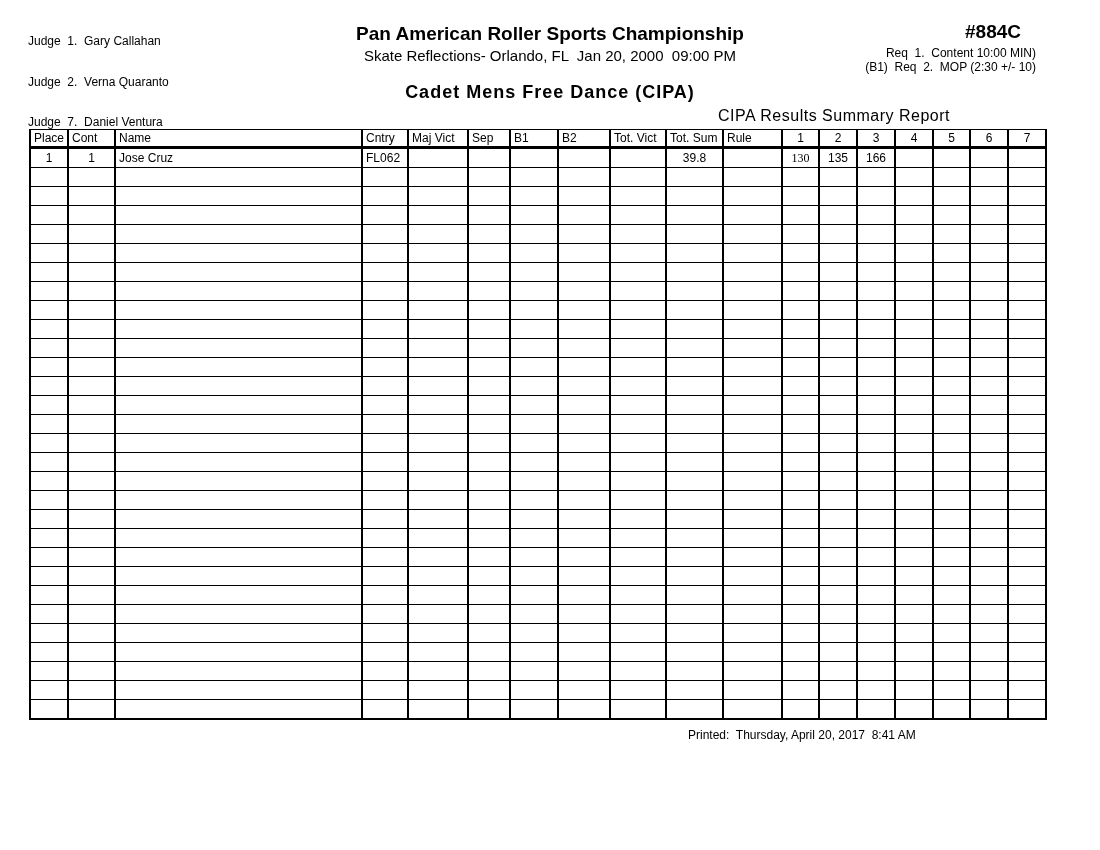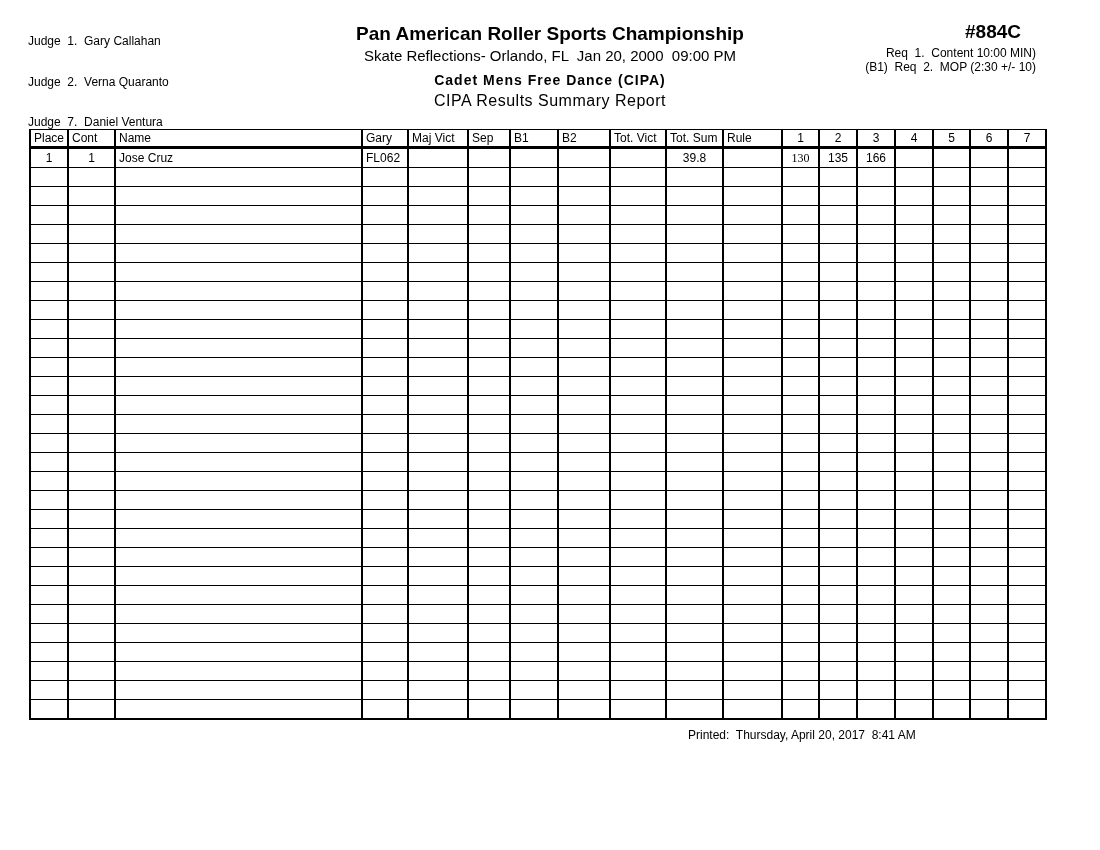--- a/index.html
+++ b/index.html
@@ -40,31 +40,32 @@
     font-size: 19px;
     font-weight: bold;
     white-space: pre;
   }
   .title-sub {
     font-size: 15px;
     margin-top: 2px;
     white-space: pre;
   }
   .title-event {
-    font-size: 14px;
+    font-size: 18px;
     font-weight: bold;
     letter-spacing: 1px;
-    margin-top: 8px;
+    margin-top: 18px;
     white-space: pre;
   }
   .title-report {
     font-size: 16px;
     letter-spacing: 0.5px;
     margin-top: 4px;
     white-space: pre;
+    text-align: right;
   }
   
   .event-info {
     position: absolute;
     top: 21px;
     right: 64px;
     text-align: right;
   }
   .event-number {
     font-size: 19px;
@@ -160,21 +161,21 @@
         <col style="width: 38px;">
         <col style="width: 37px;">
         <col style="width: 38px;">
         <col style="width: 38px;">
       </colgroup>
       <thead>
         <tr>
           <th style="text-align: left;">Place</th>
           <th style="text-align: left;">Cont</th>
           <th style="text-align: left;">Name</th>
-          <th style="text-align: left;">Gary</th>
+          <th style="text-align: left;">Cntry</th>
           <th style="text-align: left;">Maj Vict</th>
           <th style="text-align: left;">Sep</th>
           <th style="text-align: left;">B1</th>
           <th style="text-align: left;">B2</th>
           <th style="text-align: left;">Tot. Vict</th>
           <th style="text-align: left;">Tot. Sum</th>
           <th style="text-align: left;">Rule</th>
           <th style="text-align: center;">1</th>
           <th style="text-align: center;">2</th>
           <th style="text-align: center;">3</th>

